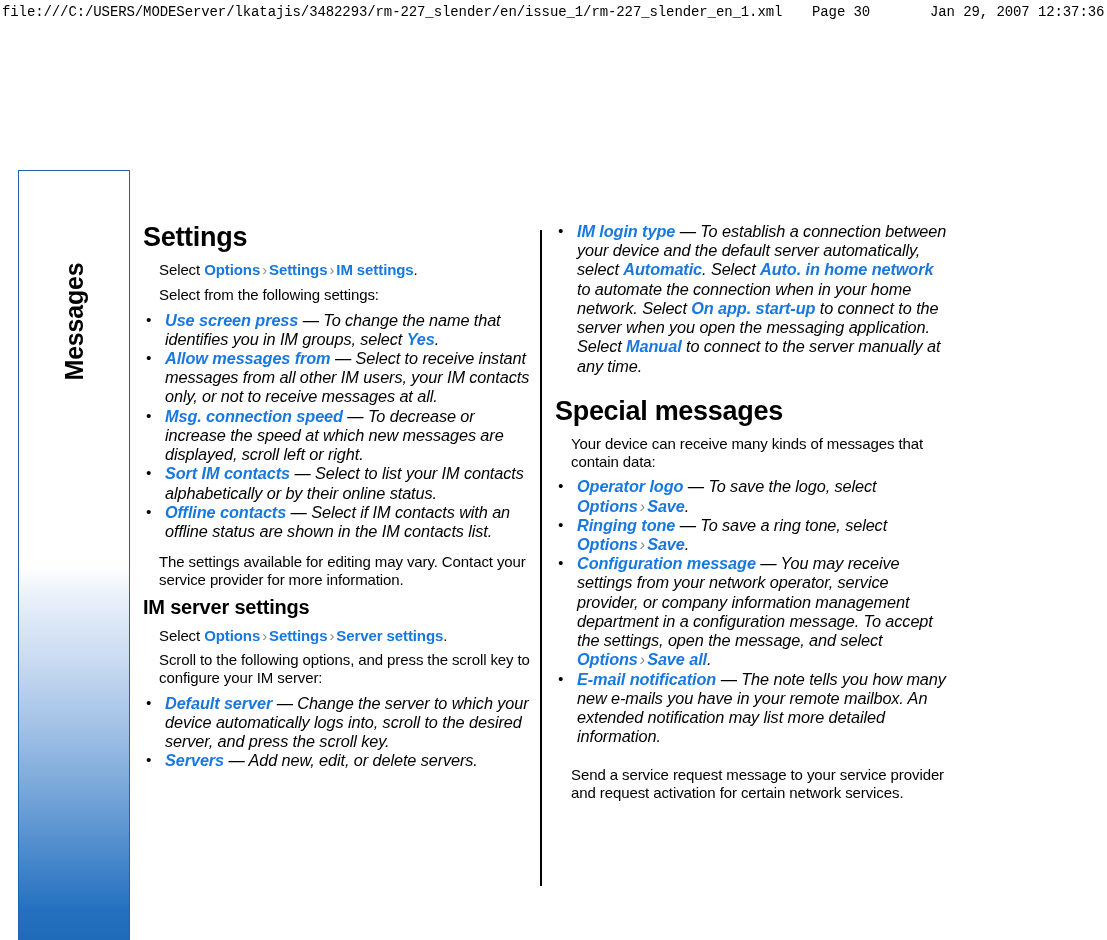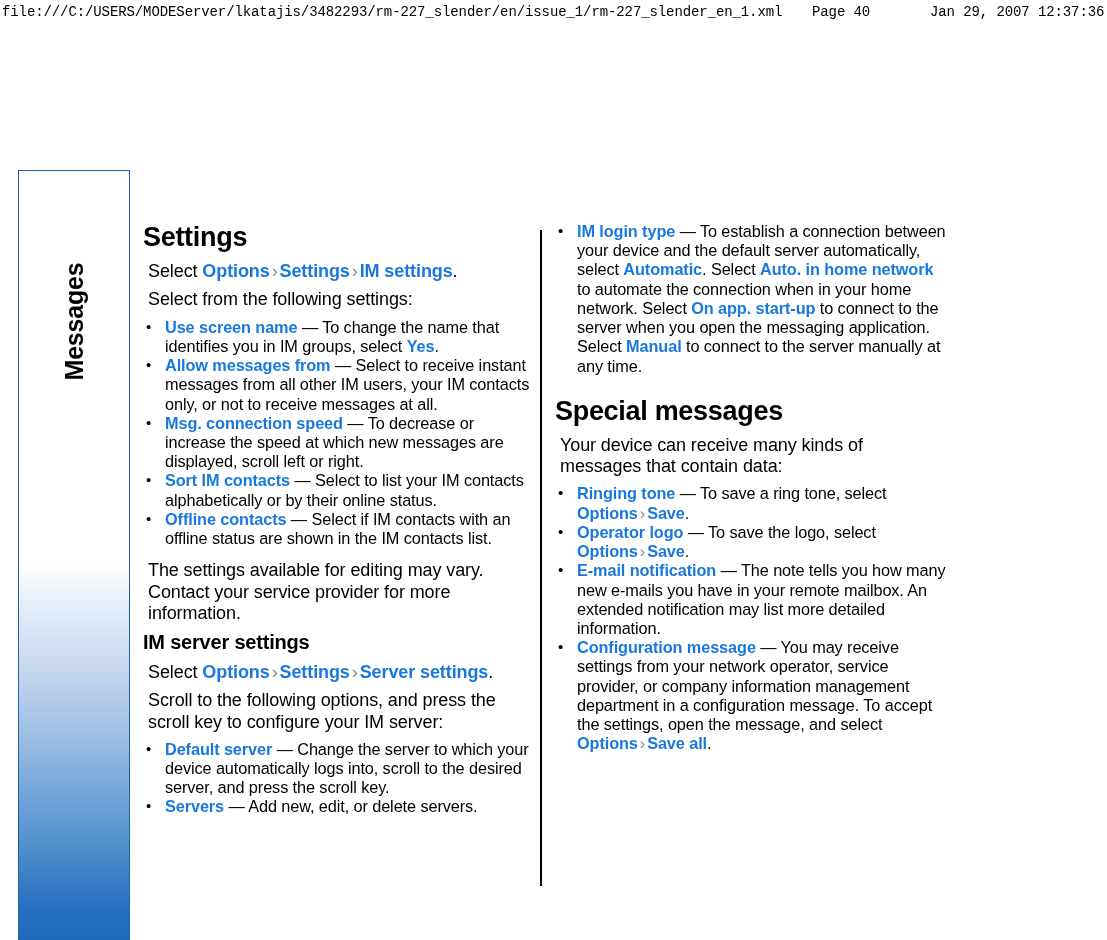--- a/index.html
+++ b/index.html
@@ -111,30 +111,31 @@
   }
   .h2 {
     font-size: 20px;
     font-weight: bold;
     color: #000000;
     margin: 6px 0 8px 0;
     line-height: 1.15;
     letter-spacing: -0.2px;
   }
   p.body {
-    font-size: 18px;
+    font-size: 15px;
     line-height: 1.18;
     color: #000000;
-    margin: 0 0 7px 5px;
+    margin: 0 0 7px 16px;
     letter-spacing: -0.1px;
   }
   ul.bullets {
     list-style: none;
     margin: 0 0 7px 0;
     padding: 0;
+    font-style: italic;
   }
   ul.bullets > li {
     position: relative;
     padding-left: 22px;
     font-size: 16.3px;
     line-height: 1.18;
     color: #000000;
     margin-bottom: 0px;
     letter-spacing: -0.1px;
   }
@@ -156,21 +157,21 @@
     padding: 0 2px;
   }
   .spacer-sm { height: 5px; }
   .spacer-md { height: 13px; }
 </style>
 </head>
 <body>
 
 <div class="print-header">
   <span class="hdr-url">file:///C:/USERS/MODEServer/lkatajis/3482293/rm-227_slender/en/issue_1/rm-227_slender_en_1.xml</span>
-  <span class="hdr-page">Page 40</span>
+  <span class="hdr-page">Page 30</span>
   <span class="hdr-date">Jan 29, 2007 12:37:36 PM</span>
 </div>
 
 <div class="chapter-tab">
   <div class="chapter-tab-label">
     <span>Messages</span>
   </div>
 
 </div>
 
@@ -180,21 +181,21 @@
 
   <div class="column col-left">
 
     <h1 class="h1">Settings</h1>
 
     <p class="body"><span>Select </span><span class="lnk">Options</span><span class="sep">›</span><span class="lnk">Settings</span><span class="sep">›</span><span class="lnk">IM settings</span><span>.</span></p>
 
     <p class="body">Select from the following settings:</p>
 
     <ul class="bullets">
-      <li><span class="lnk">Use screen name</span><span> — </span><span>To change the name that identifies you in IM groups, select </span><span class="lnk">Yes</span><span>.</span></li>
+      <li><span class="lnk">Use screen press</span><span> — </span><span>To change the name that identifies you in IM groups, select </span><span class="lnk">Yes</span><span>.</span></li>
       <li><span class="lnk">Allow messages from</span><span> — </span><span>Select to receive instant messages from all other IM users, your IM contacts only, or not to receive messages at all.</span></li>
       <li><span class="lnk">Msg. connection speed</span><span> — </span><span>To decrease or increase the speed at which new messages are displayed, scroll left or right.</span></li>
       <li><span class="lnk">Sort IM contacts</span><span> — </span><span>Select to list your IM contacts alphabetically or by their online status.</span></li>
       <li><span class="lnk">Offline contacts</span><span> — </span><span>Select if IM contacts with an offline status are shown in the IM contacts list.</span></li>
     </ul>
 
     <div class="spacer-sm"></div>
     <p class="body">The settings available for editing may vary. Contact your service provider for more information.</p>
 
     <h2 class="h2">IM server settings</h2>
@@ -216,25 +217,26 @@
       <li><span class="lnk">IM login type</span><span> — </span><span>To establish a connection between your device and the default server automatically, select </span><span class="lnk">Automatic</span><span>. Select </span><span class="lnk">Auto. in home network</span><span> to automate the connection when in your home network. Select </span><span class="lnk">On app. start-up</span><span> to connect to the server when you open the messaging application. Select </span><span class="lnk">Manual</span><span> to connect to the server manually at any time.</span></li>
     </ul>
 
     <div class="spacer-md"></div>
 
     <h1 class="h1">Special messages</h1>
 
     <p class="body">Your device can receive many kinds of messages that contain data:</p>
 
     <ul class="bullets">
+      <li><span class="lnk">Operator logo</span><span> — </span><span>To save the logo, select </span><span class="lnk">Options</span><span class="sep">›</span><span class="lnk">Save</span><span>.</span></li>
       <li><span class="lnk">Ringing tone</span><span> — </span><span>To save a ring tone, select </span><span class="lnk">Options</span><span class="sep">›</span><span class="lnk">Save</span><span>.</span></li>
-      <li><span class="lnk">Operator logo</span><span> — </span><span>To save the logo, select </span><span class="lnk">Options</span><span class="sep">›</span><span class="lnk">Save</span><span>.</span></li>
+      <li><span class="lnk">Configuration message</span><span> — </span><span>You may receive settings from your network operator, service provider, or company information management department in a configuration message. To accept the settings, open the message, and select </span><span class="lnk">Options</span><span class="sep">›</span><span class="lnk">Save all</span><span>.</span></li>
       <li><span class="lnk">E-mail notification</span><span> — </span><span>The note tells you how many new e-mails you have in your remote mailbox. An extended notification may list more detailed information.</span></li>
-      <li><span class="lnk">Configuration message</span><span> — </span><span>You may receive settings from your network operator, service provider, or company information management department in a configuration message. To accept the settings, open the message, and select </span><span class="lnk">Options</span><span class="sep">›</span><span class="lnk">Save all</span><span>.</span></li>
     </ul>
 
     <div class="spacer-md"></div>
 
 
+    <p class="body">Send a service request message to your service provider and request activation for certain network services.</p>
 
   </div>
 
 </div>
 
 </body></html>

